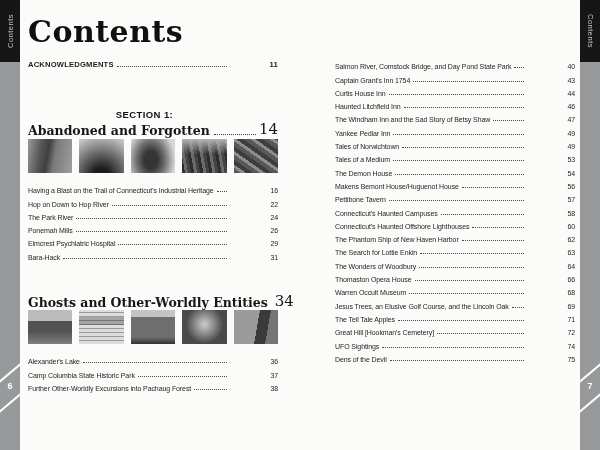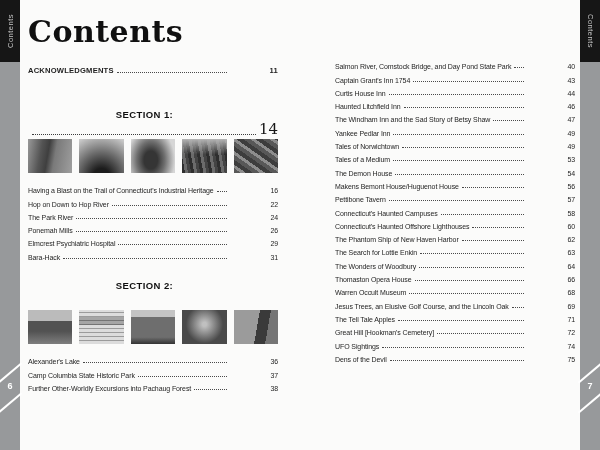--- a/index.html
+++ b/index.html
@@ -24,21 +24,21 @@
            color:#fff;font-size:9px;font-weight:700;}
 
   
   .page-left{position:absolute;left:28px;top:0;width:250px;height:450px;}
   .page-right{position:absolute;left:335px;top:57px;width:240px;}
   .abs{position:absolute;left:0;width:100%;}
 
   .book-title{top:14px;font-family:"DejaVu Serif","Liberation Serif",serif;
               font-weight:700;font-size:30px;color:#101010;letter-spacing:.5px;}
 
-  .fm{top:58px;}
+  .fm{top:52px;}
   .fm .row{height:16.5px;font-size:7.6px;font-weight:700;letter-spacing:.2px;}
 
   .sec-head{font-weight:700;font-size:9.5px;letter-spacing:.4px;color:#101010;
             text-align:center;width:233px;}
   .sec1-head{top:109px;} .sec2-head{top:280px;}
 
   .sub{display:flex;align-items:flex-end;}
   .sec1-sub{top:120px;} .sec2-sub{top:292px;}
   .sub .title{font-family:"DejaVu Serif","Liberation Serif",serif;font-weight:700;
               font-size:12.5px;color:#161616;white-space:nowrap;}
@@ -98,20 +98,21 @@
     <div class="abs fm">
         <div class="row">
           <span class="title">ACKNOWLEDGMENTS</span>
           <span class="leader"></span>
           <span class="num">11</span>
         </div>
       </div>
 
     <div class="abs sec-head sec1-head">SECTION 1:</div>
     <div class="abs sub sec1-sub">
+      <span class="title">Abandoned and Forgotten</span>
       <span class="leader"></span>
       <span class="num">14</span>
     </div>
     <div class="abs thumbs thumbs1">
         <div class="thumb th-mill-tower"></div>
         <div class="thumb th-bridge-arches"></div>
         <div class="thumb th-stone-tower"></div>
         <div class="thumb th-autumn-forest"></div>
         <div class="thumb th-ruins-rubble"></div>
       </div>
@@ -141,21 +142,25 @@
           <span class="leader"></span>
           <span class="num">29</span>
         </div>
         <div class="row">
           <span class="title">Bara-Hack</span>
           <span class="leader"></span>
           <span class="num">31</span>
         </div>
       </div>
 
-    <div class="abs sec-head sec2-head">SECTION 2:</div>
+    <div class="abs sub sec2-sub">
+      <span class="title">Ghosts and Other-Worldly Entities</span>
+      <span class="leader"></span>
+      <span class="num">34</span>
+    </div>
     <div class="abs thumbs thumbs2">
         <div class="thumb th-lake-rocks"></div>
         <div class="thumb th-news-clipping"></div>
         <div class="thumb th-haunted-house"></div>
         <div class="thumb th-forest-path"></div>
         <div class="thumb th-hooded-figure"></div>
       </div>
     <div class="abs entries2">
         <div class="row">
           <span class="title">Alexander's Lake</span>

